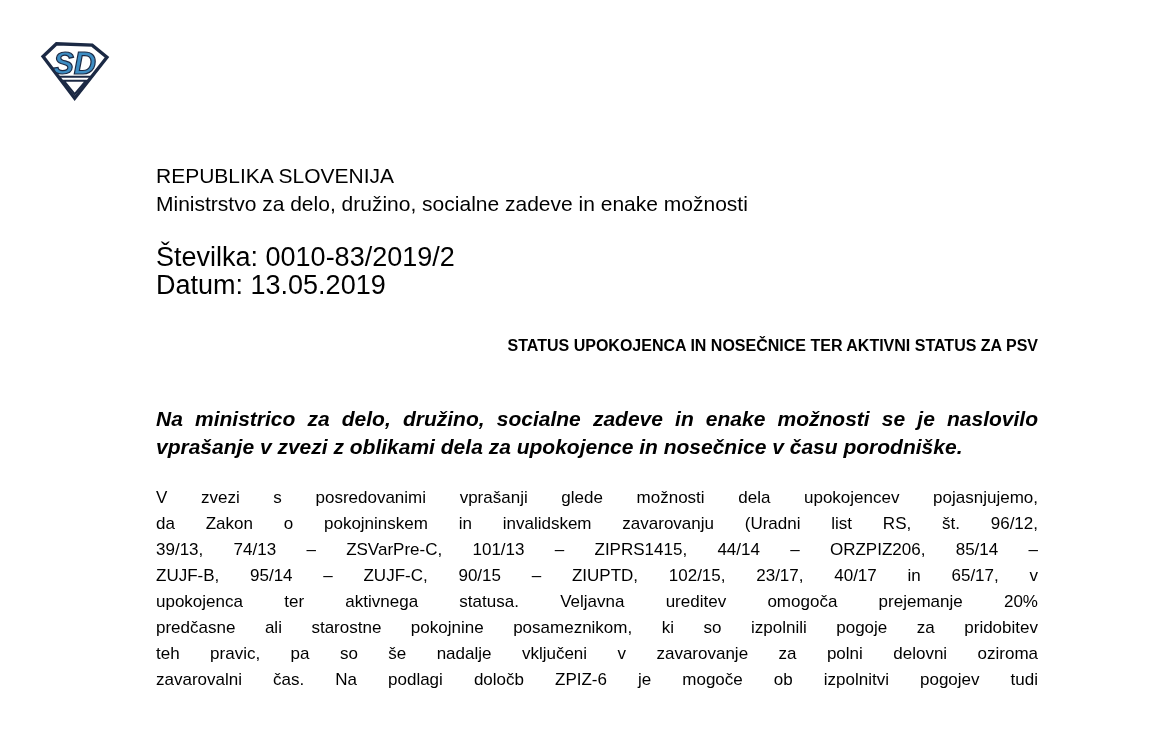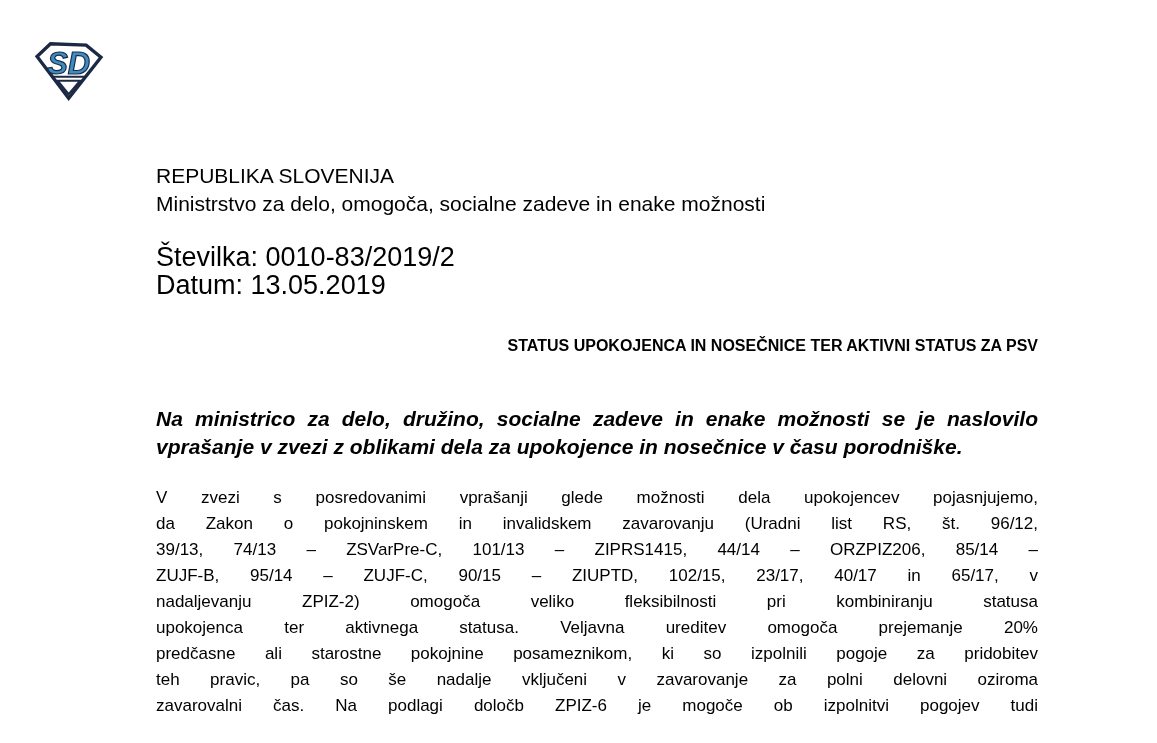--- a/index.html
+++ b/index.html
@@ -8,21 +8,21 @@
     position: relative;
     width: 1157px;
     height: 743px;
     background: #ffffff;
     font-family: "Liberation Sans", sans-serif;
     color: #000000;
     overflow: hidden;
   }
   .logo {
     position: absolute;
-    left: 33px;
+    left: 39px;
     top: 37px;
     width: 74px;
     height: 66px;
     text-decoration: underline;
   }
   .logo svg { width: 100%; height: 100%; }
   .content {
     position: absolute;
     left: 156px;
     top: 0;
@@ -77,41 +77,40 @@
       <path d="M28,56 L79,56" stroke="#1b2944" stroke-width="3" fill="none"></path>
       <path d="M37,62 L70,62 L53,82 Z" fill="#ffffff" stroke="#1b2944" stroke-width="3" stroke-linejoin="miter"></path>
       <text x="53" y="52" text-anchor="middle" font-family="Liberation Sans, sans-serif" font-size="46" font-weight="bold" font-style="italic" fill="#3d8dc3" stroke="#1b2944" stroke-width="1.8">SD</text>
     </svg>
   </div>
 
   <div class="content">
 
     <div class="letterhead">
       <div>REPUBLIKA SLOVENIJA</div>
-      <div>Ministrstvo za delo, omogoča, socialne zadeve in enake možnosti</div>
+      <div>Ministrstvo za delo, družino, socialne zadeve in enake možnosti</div>
     </div>
 
     <div class="meta">
       <div><span>Številka:</span> <span>0010-83/2019/2</span></div>
       <div><span>Datum:</span> <span>13.05.2019</span></div>
     </div>
 
     <h1 class="doc-title">STATUS UPOKOJENCA IN NOSEČNICE TER AKTIVNI STATUS ZA PSV</h1>
 
     <div class="lead">
         <div class="jline">Na ministrico za delo, družino, socialne zadeve in enake možnosti se je naslovilo</div>
         <div class="jline jline-end">vprašanje v zvezi z oblikami dela za upokojence in nosečnice v času porodniške.</div>
       </div>
 
     <div class="bodytext">
         <div class="jline">V zvezi s posredovanimi vprašanji glede možnosti dela upokojencev pojasnjujemo,</div>
         <div class="jline">da Zakon o pokojninskem in invalidskem zavarovanju (Uradni list RS, št. 96/12,</div>
         <div class="jline">39/13, 74/13 – ZSVarPre-C, 101/13 – ZIPRS1415, 44/14 – ORZPIZ206, 85/14 –</div>
         <div class="jline">ZUJF-B, 95/14 – ZUJF-C, 90/15 – ZIUPTD, 102/15, 23/17, 40/17 in 65/17, v</div>
-        <div class="jline">nadaljevanju ZPIZ-2) omogoča veliko fleksibilnosti pri kombiniranju statusa</div>
         <div class="jline">upokojenca ter aktivnega statusa. Veljavna ureditev omogoča prejemanje 20%</div>
         <div class="jline">predčasne ali starostne pokojnine posameznikom, ki so izpolnili pogoje za pridobitev</div>
         <div class="jline">teh pravic, pa so še nadalje vključeni v zavarovanje za polni delovni oziroma</div>
         <div class="jline">zavarovalni čas. Na podlagi določb ZPIZ-6 je mogoče ob izpolnitvi pogojev tudi</div>
       </div>
 
   </div>
 </div>
 
 </body></html>

